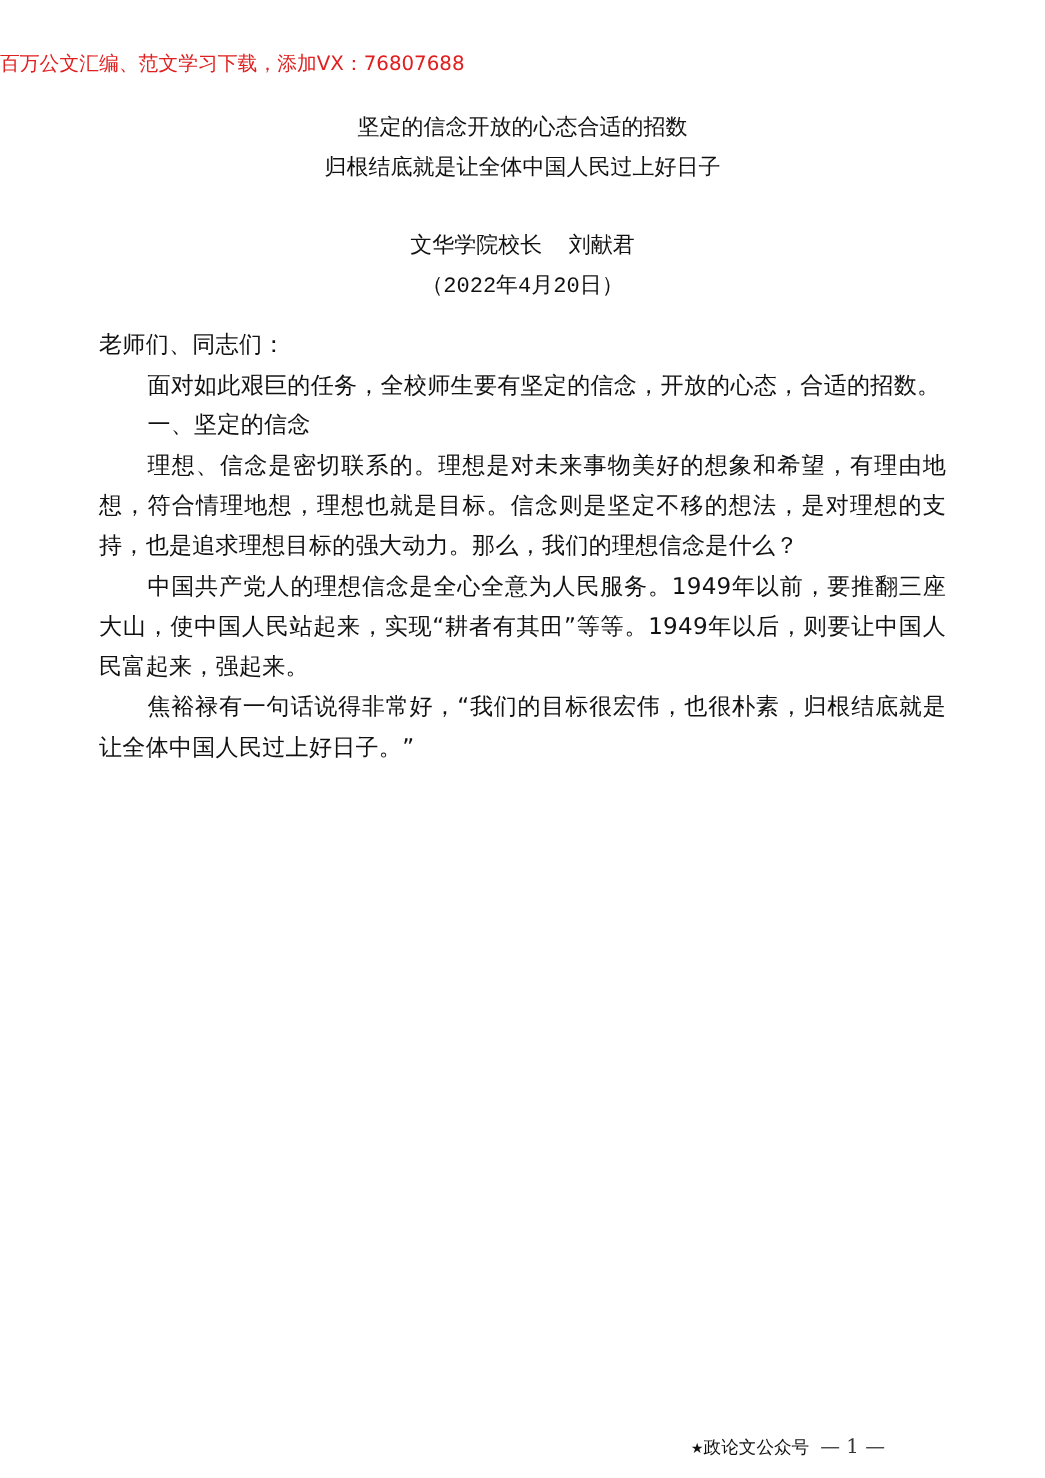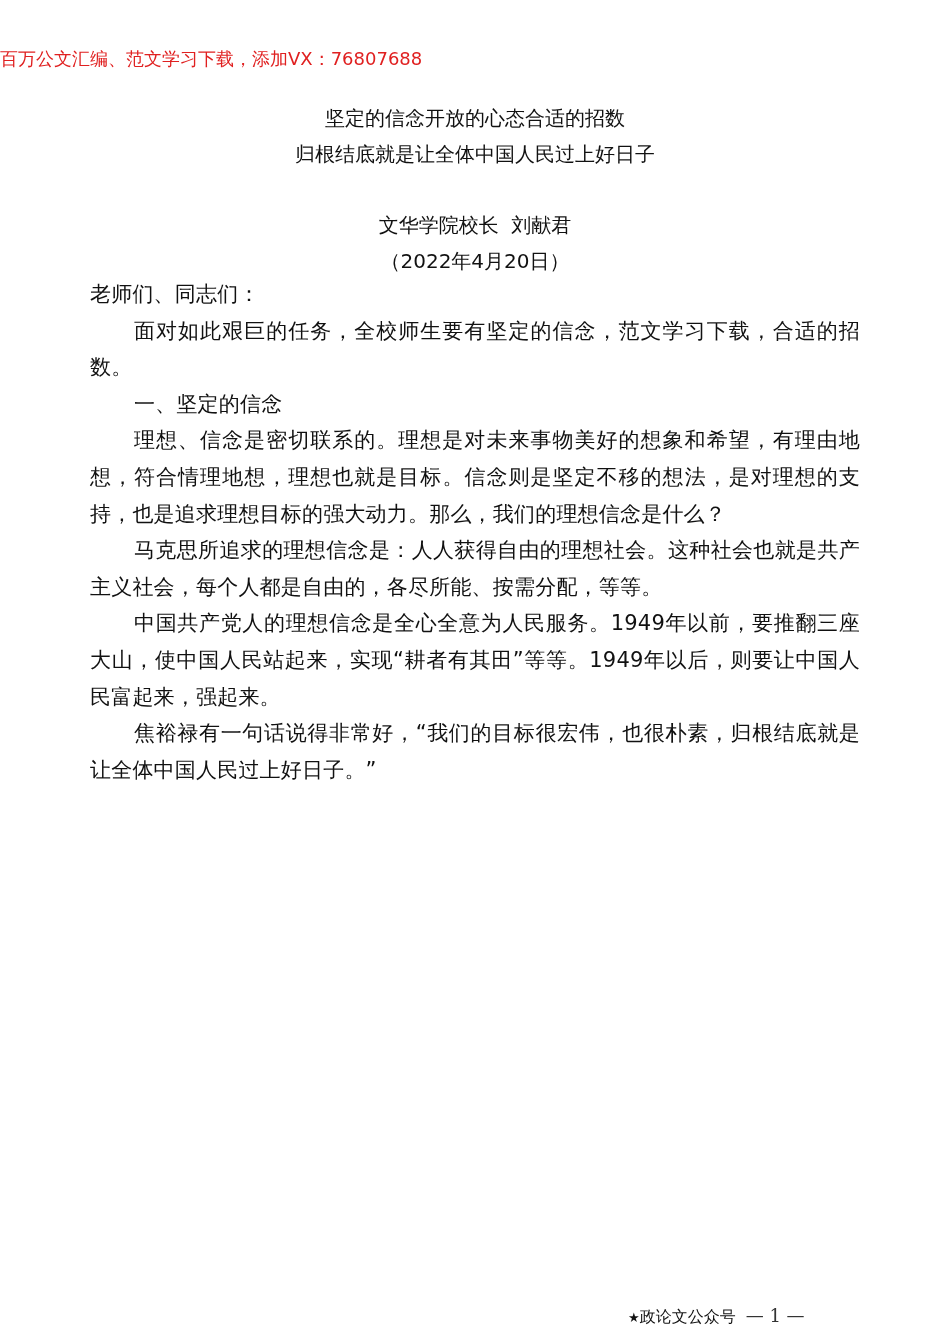--- a/index.html
+++ b/index.html
@@ -30,24 +30,25 @@
       top: 100px;
       left: 0;
       width: 950px;
       text-align: center;
     }
     .title-line {
       font-size: 20px;
       line-height: 36px;
       color: #111;
       height: 36px;
+      font-family: Liberation Mono, monospace;
     }
     .body-text {
       position: absolute;
-      top: 276px;
+      top: 295px;
       left: 90px;
       width: 770px;
       font-size: 21px;
       line-height: 36.6px;
       color: #111;
       text-align: justify;
       letter-spacing: 0.2px;
     }
     .body-text p {
       margin: 0;
@@ -81,23 +82,22 @@
 
 <div class="title-block">
   <div class="title-line">坚定的信念开放的心态合适的招数</div>
   <div class="title-line">归根结底就是让全体中国人民过上好日子</div>
   <div class="title-line" style="white-space: pre; margin-top: 35px;">文华学院校长  刘献君</div>
   <div class="title-line">（2022年4月20日）</div>
 </div>
 
 <div class="body-text">
   <p>老师们、同志们：</p>
-  <p class="indent">面对如此艰巨的任务，全校师生要有坚定的信念，范文学习下载，合适的招数。</p>
+  <p class="indent">面对如此艰巨的任务，全校师生要有坚定的信念，开放的心态，合适的招数。</p>
   <p class="indent">一、坚定的信念</p>
   <p class="indent">理想、信念是密切联系的。理想是对未来事物美好的想象和希望，有理由地想，符合情理地想，理想也就是目标。信念则是坚定不移的想法，是对理想的支持，也是追求理想目标的强大动力。那么，我们的理想信念是什么？</p>
-  <p class="indent">马克思所追求的理想信念是：人人获得自由的理想社会。这种社会也就是共产主义社会，每个人都是自由的，各尽所能、按需分配，等等。</p>
   <p class="indent">中国共产党人的理想信念是全心全意为人民服务。1949年以前，要推翻三座大山，使中国人民站起来，实现“耕者有其田”等等。1949年以后，则要让中国人民富起来，强起来。</p>
   <p class="indent">焦裕禄有一句话说得非常好，“我们的目标很宏伟，也很朴素，归根结底就是让全体中国人民过上好日子。”</p>
 </div>
 
 <div class="footer">
   <span class="star">★</span><span>政论文公众号</span><span class="page">— 1 —</span>
 </div>
 
 </body></html>

